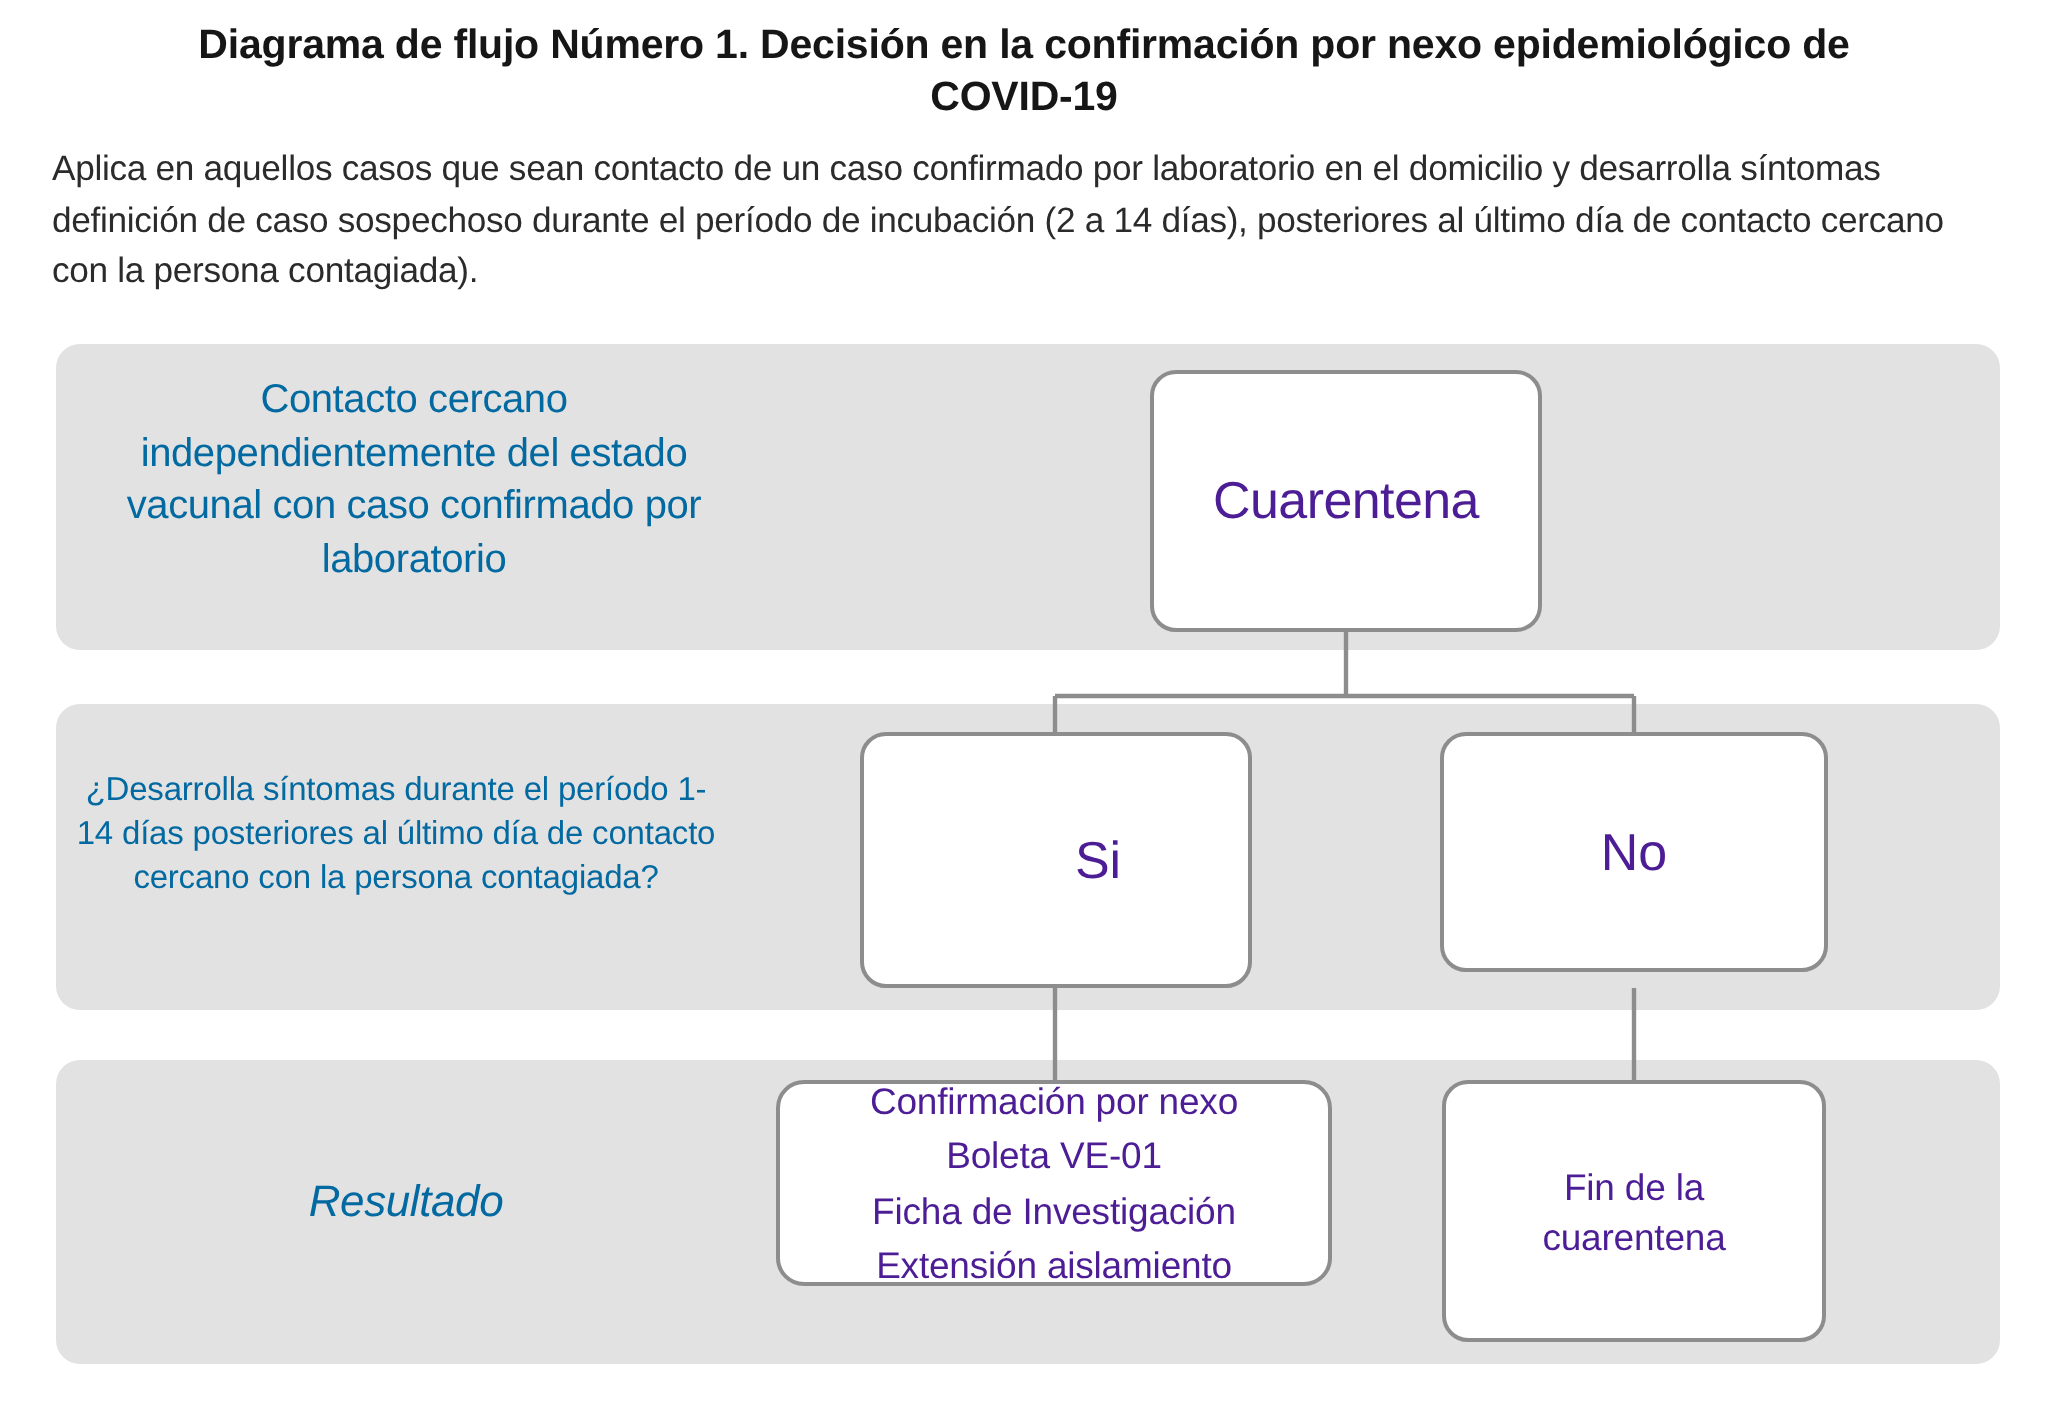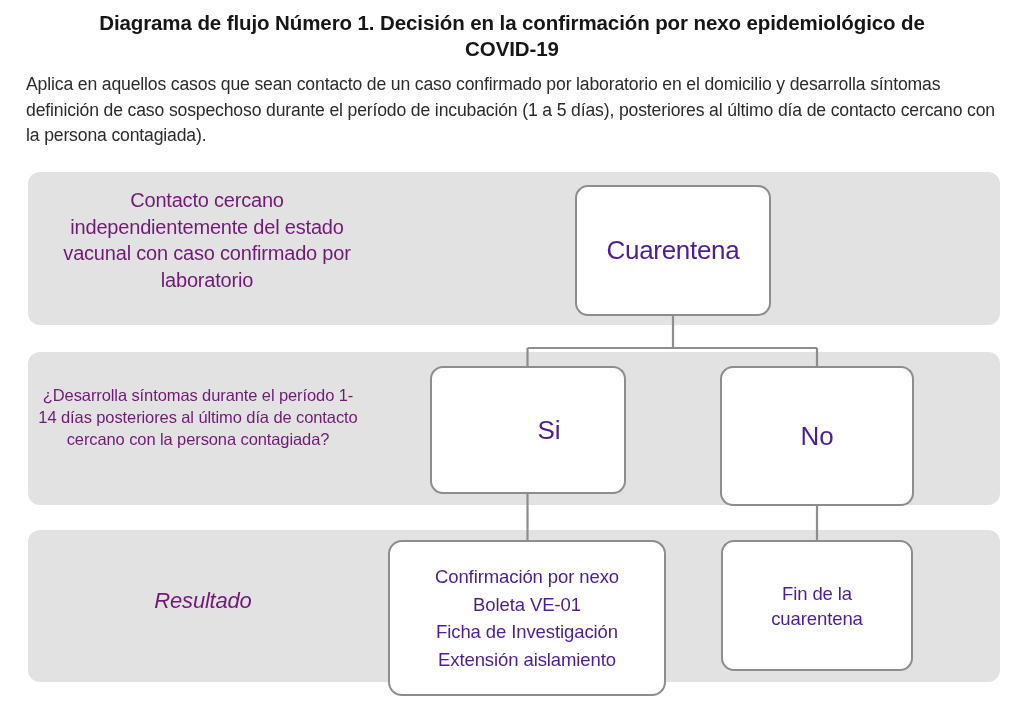--- a/index.html
+++ b/index.html
@@ -57,21 +57,21 @@
     background: #e2e2e2;
     border-radius: 12px;
   }
   #band-1 { top: 172px; height: 153px; }
   #band-2 { top: 352px; height: 153px; }
   #band-3 { top: 530px; height: 152px; }
 
   .band-label {
     position: absolute;
     text-align: center;
-    color: #701a75;
+    color: #0369a1;
   }
   #band-1-label {
     left: 34px;
     top: 15px;
     width: 290px;
     font-size: 20px;
     line-height: 26.5px;
     letter-spacing: -0.2px;
   }
   #band-2-label {
@@ -128,31 +128,31 @@
   }
   #node-si .node-text {
     font-size: 26px;
     margin-left: 42px;
   }
 
   #node-no {
     left: 720px;
     top: 366px;
     width: 194px;
-    height: 140px;
+    height: 120px;
   }
   #node-no .node-text {
     font-size: 26px;
   }
 
   #node-result-si {
     left: 388px;
     top: 540px;
     width: 278px;
-    height: 156px;
+    height: 103px;
     border-radius: 14px;
   }
   #node-result-si .node-text {
     font-size: 18.5px;
     line-height: 27.5px;
     letter-spacing: -0.1px;
   }
 
   #node-result-no {
     left: 721px;
@@ -175,21 +175,21 @@
     height: 708px;
     z-index: 1;
     pointer-events: none;
   }
 </style>
 </head>
 <body>
 
 <div id="header">
   <div id="title">Diagrama de flujo Número 1. Decisión en la confirmación por nexo epidemiológico de COVID-19</div>
-  <div id="subtitle">Aplica en aquellos casos que sean contacto de un caso confirmado por laboratorio en el domicilio y desarrolla síntomas definición de caso sospechoso durante el período de incubación (1 a 5 días), posteriores al último día de contacto cercano con la persona contagiada).</div>
+  <div id="subtitle">Aplica en aquellos casos que sean contacto de un caso confirmado por laboratorio en el domicilio y desarrolla síntomas definición de caso sospechoso durante el período de incubación (2 a 14 días), posteriores al último día de contacto cercano con la persona contagiada).</div>
 </div>
 
 <svg id="connectors" viewBox="0 0 1024 708" width="1024" height="708" xmlns="http://www.w3.org/2000/svg">
   <g fill="none" stroke="#8d8d8d" stroke-width="2.2" stroke-linecap="butt">
 
     <path d="M673,316 L673,348"></path>
 
     <path d="M527.5,348 L817,348"></path>
 
     <path d="M527.5,348 L527.5,366"></path>

